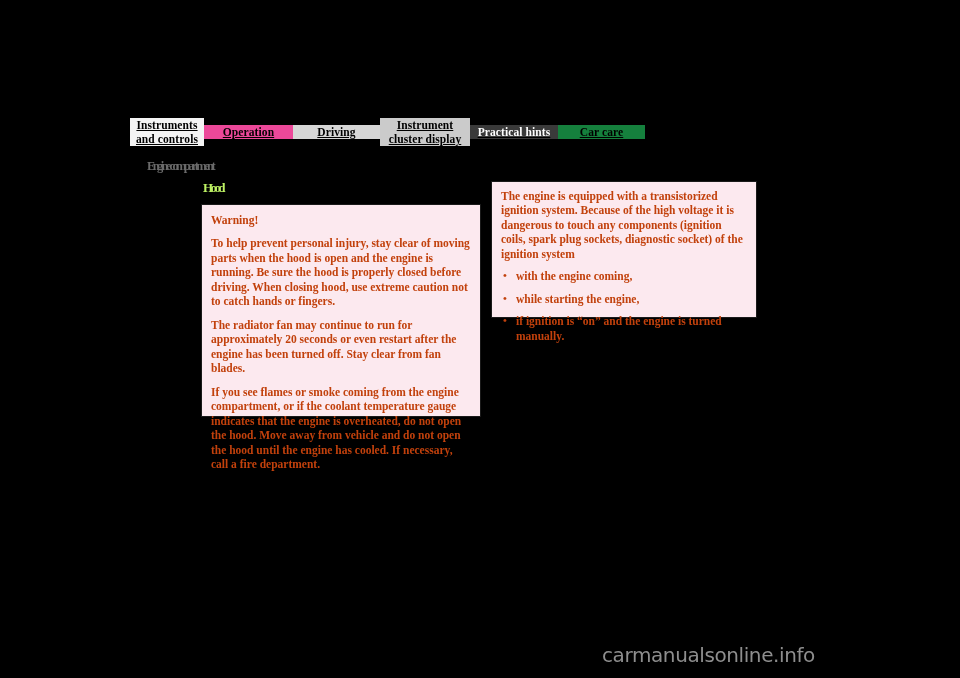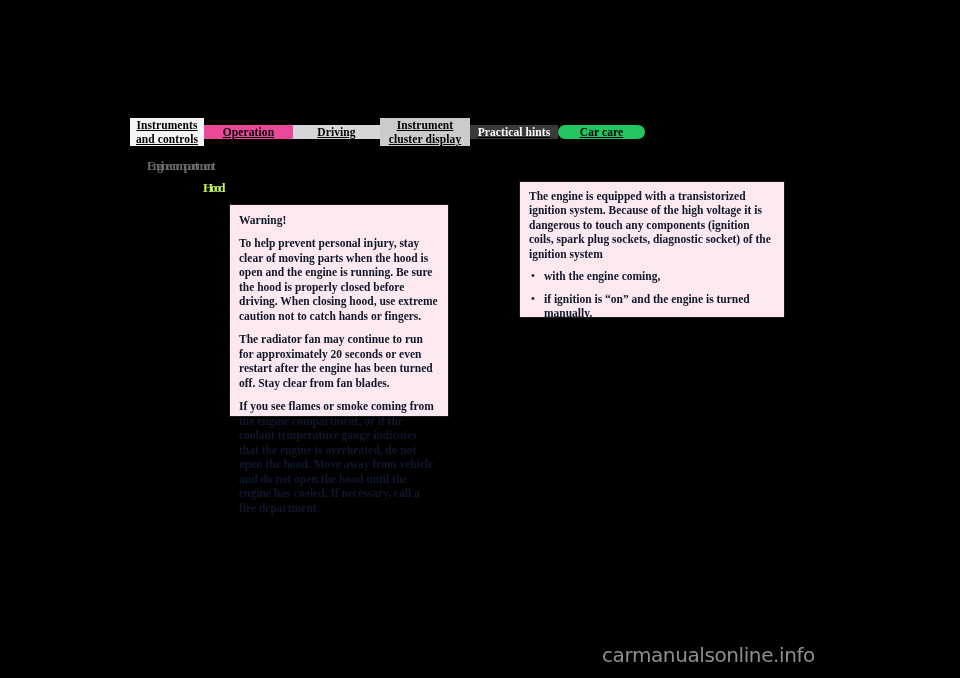--- a/index.html
+++ b/index.html
@@ -68,27 +68,26 @@
     letter-spacing: -2.6px;
     white-space: nowrap;
   }
 
   
   .note-box {
     position: absolute;
     background: #fce9ef;
     border: 1px solid #1a1a1a;
     box-sizing: border-box;
-    color: #0f172a;
-    margin-left: 28px;
+    color: #c2410c;
   }
   #warning-box {
     left: 201px;
     top: 204px;
-    width: 220px;
+    width: 280px;
     height: 213px;
     padding: 8px 9px 6px 9px;
   }
   #ignition-box {
     left: 491px;
     top: 181px;
     width: 266px;
     height: 137px;
     padding: 7px 9px 6px 9px;
   }
@@ -164,36 +163,37 @@
     <div class="tab" style="background: rgb(214, 214, 214); width: 87px; flex: 0 0 87px;">
       <span class="tab-label">Driving</span>
     </div>
     <div class="tab" style="background: rgb(203, 203, 203); width: 90px; flex: 0 0 90px;">
       <span class="tab-label">Instrument
 cluster display</span>
     </div>
     <div class="tab selected" style="background: rgb(58, 58, 58); width: 88px; flex: 0 0 88px;">
       <span class="tab-label">Practical hints</span>
     </div>
-    <div class="tab" style="background: #22c55e; width: 87px; flex: 0 0 87px; border-radius: 19px;">
+    <div class="tab" style="background: #15803d; width: 87px; flex: 0 0 87px;">
       <span class="tab-label">Car care</span>
     </div>
   </div>
 
 <div id="page-title">Engine compartment</div>
 <div id="section-title">Hood</div>
 
 <div class="note-box" id="warning-box">
   <div class="note-heading">Warning!</div>
   <div class="note-para">To help prevent personal injury, stay clear of moving parts when the hood is open and the engine is running. Be sure the hood is properly closed before driving. When closing hood, use extreme caution not to catch hands or fingers.</div>
   <div class="note-para">The radiator fan may continue to run for approximately 20 seconds or even restart after the engine has been turned off. Stay clear from fan blades.</div>
   <div class="note-para">If you see flames or smoke coming from the engine compartment, or if the coolant temperature gauge indicates that the engine is overheated, do not open the hood. Move away from vehicle and do not open the hood until the engine has cooled. If necessary, call a fire department.</div>
 </div>
 
 <div class="note-box" id="ignition-box">
   <div class="note-intro">The engine is equipped with a transistorized ignition system. Because of the high voltage it is dangerous to touch any components (ignition coils, spark plug sockets, diagnostic socket) of the ignition system</div>
   <ul class="bullet-list" id="ignition-bullets">
       <li class="bullet-item">with the engine coming,</li>
+      <li class="bullet-item">while starting the engine,</li>
       <li class="bullet-item">if ignition is “on” and the engine is turned manually.</li>
     </ul>
 </div>
 
 <div id="watermark">carmanualsonline.info</div>
 
 </body></html>

